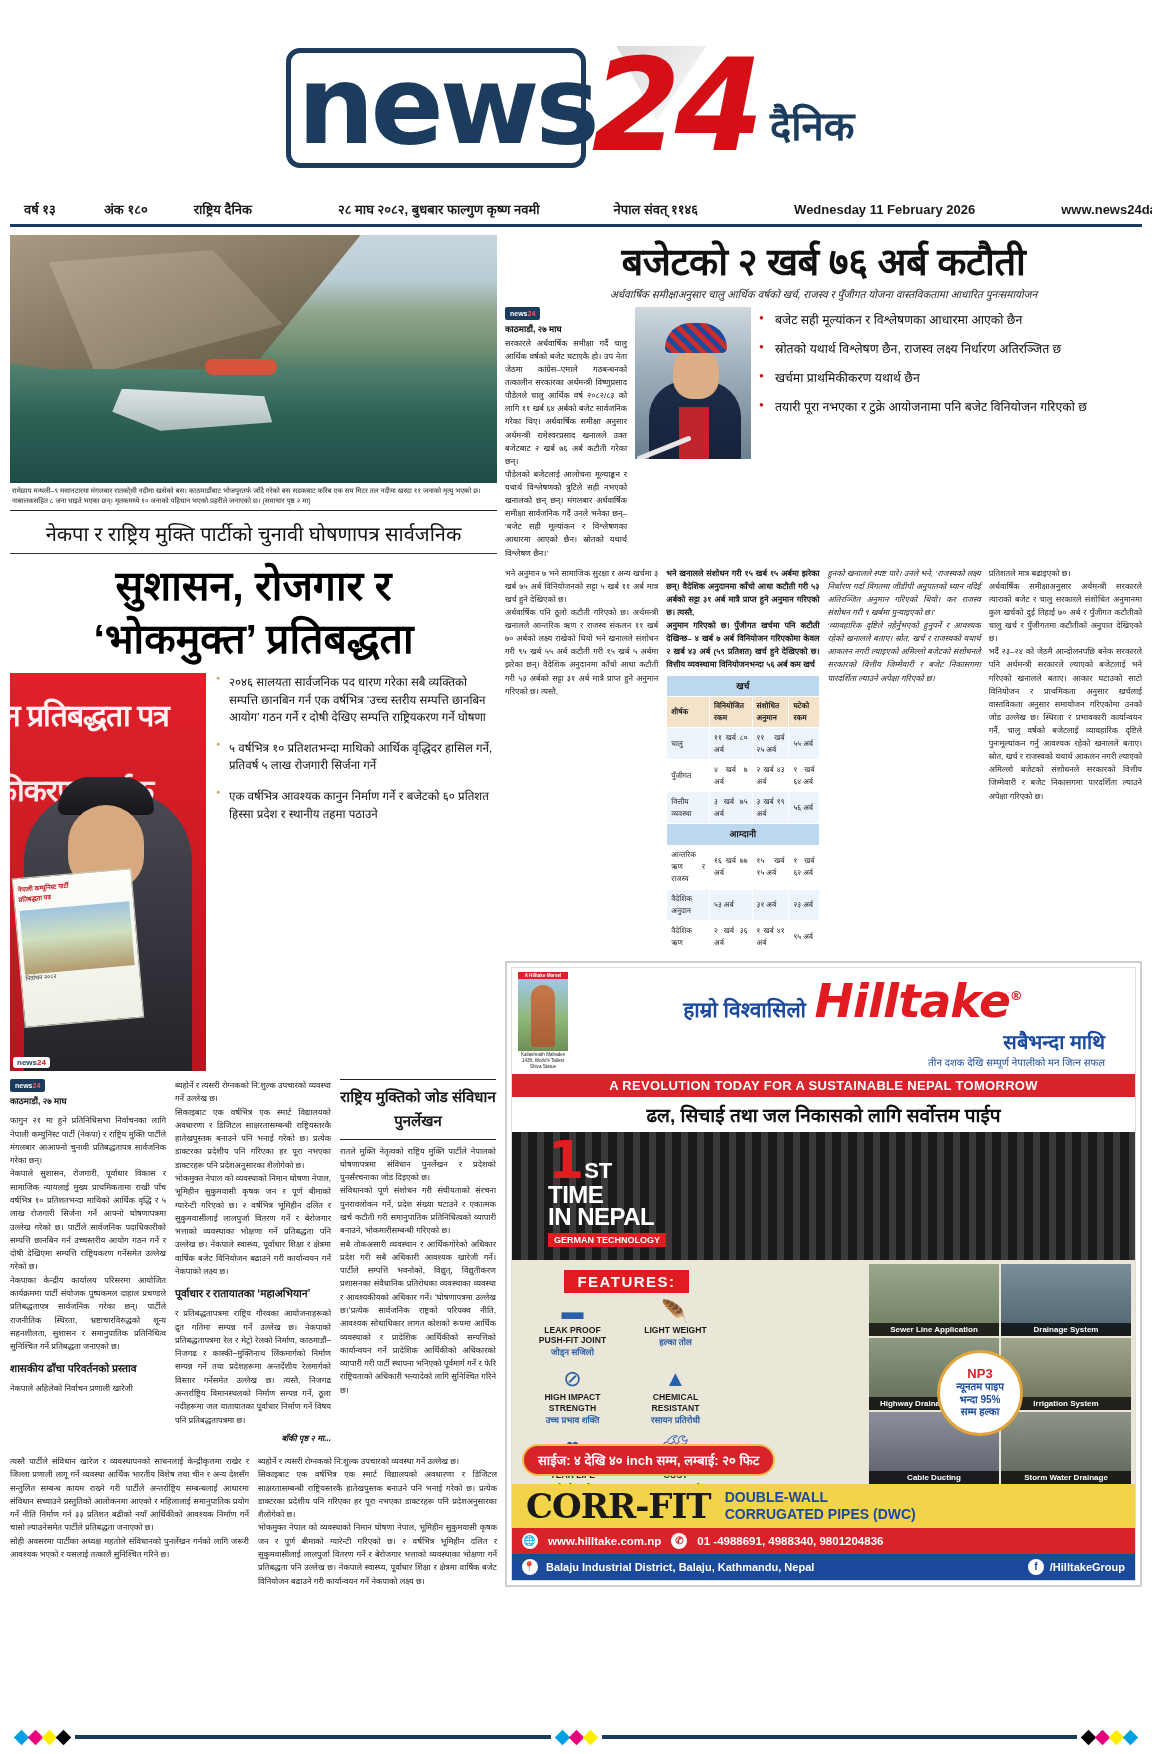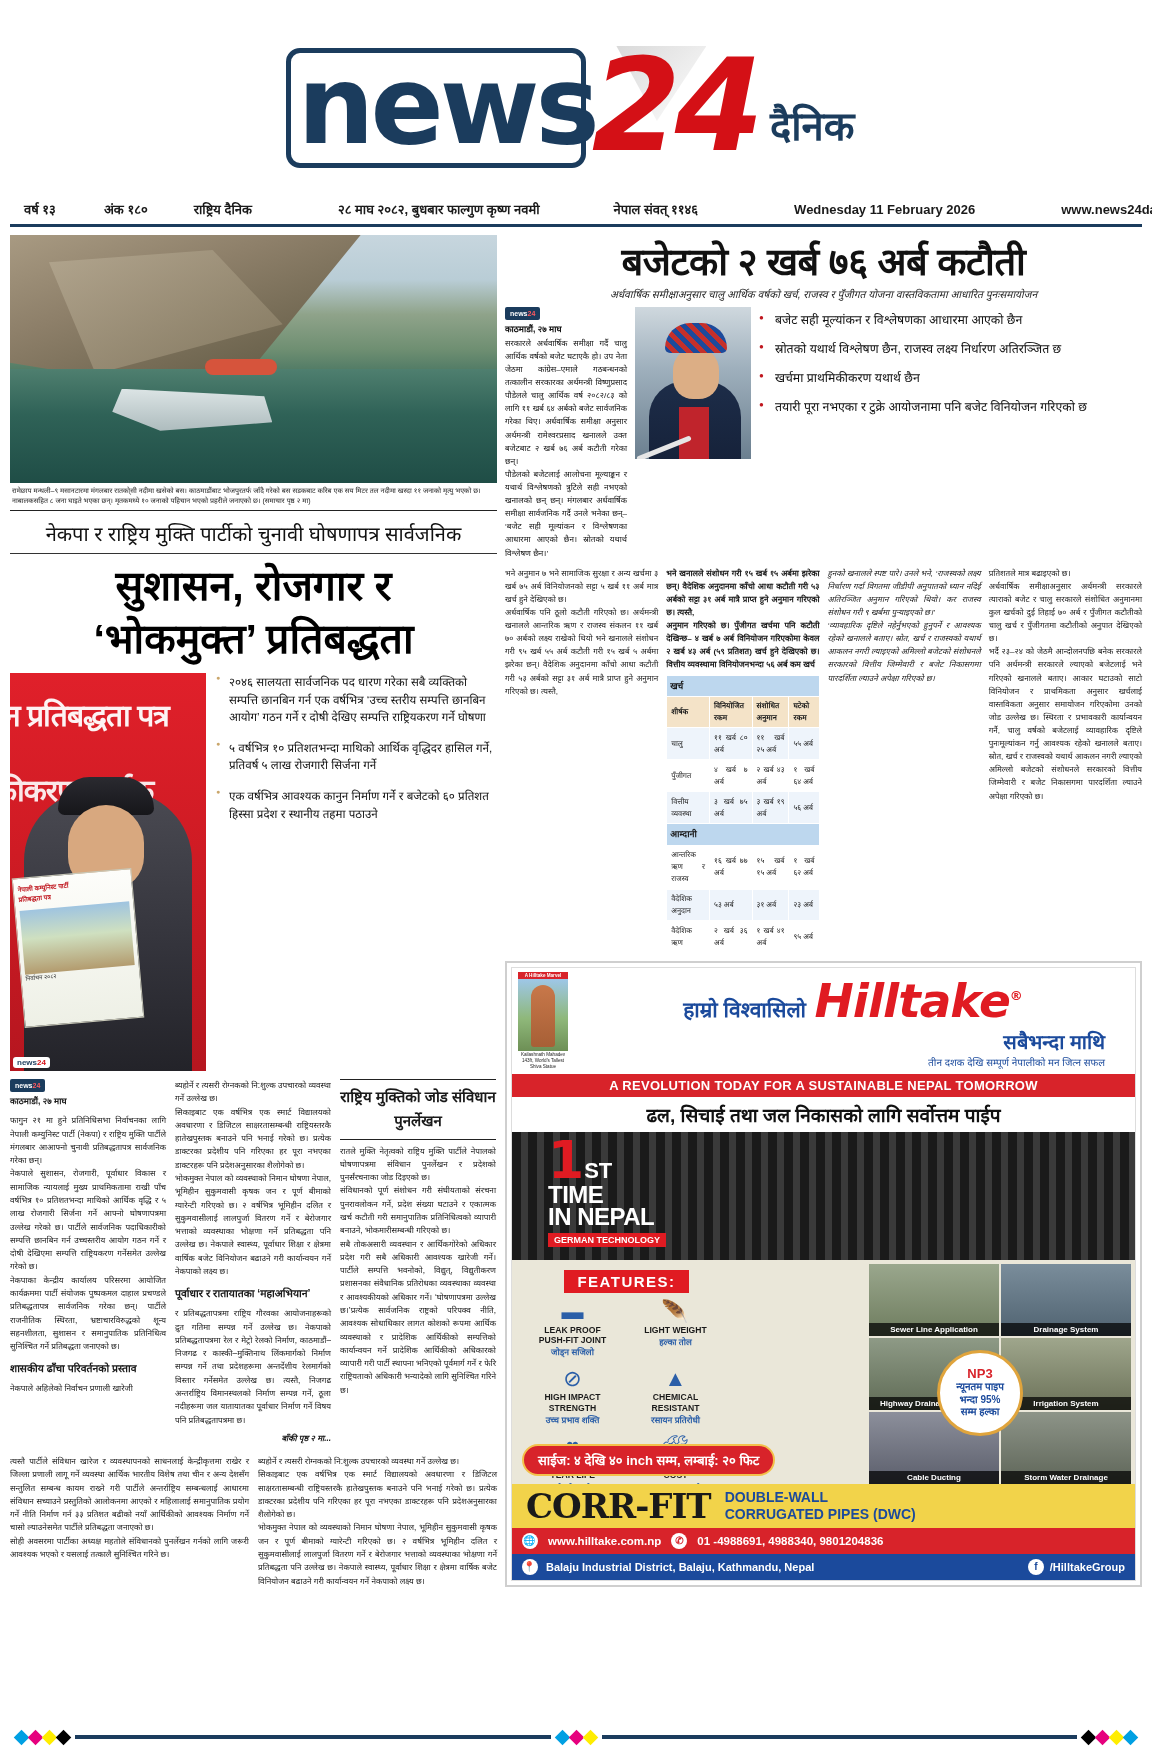--- a/index.html
+++ b/index.html
@@ -245,21 +245,21 @@
     content: "●"; position: absolute; left: 0; top: 1px;
     font-size: 8px; color: #c0171f;
   }
 
   .rcols { display: flex; gap: 8px; margin-top: 7px; }
   .rcol { width: 154px; font-size: 8.1px; line-height: 1.62; text-align: justify; color: #1a1a1a; }
 
   
   .budget-table { width: 100%; border-collapse: collapse; font-size: 7.4px; margin-top: 3px; }
   .budget-table .sec-head td {
-    background: #bdd7ee; font-weight: bold;
+    background: #bdd7ee; text-align: center; font-weight: bold;
     padding: 3px; font-size: 9px; border: 1px solid #fff;
   }
   .budget-table .col-head td {
     background: #f4e3c8; font-weight: bold; padding: 3px 4px;
     border: 1px solid #fff; font-size: 7.4px;
   }
   .budget-table td { padding: 3.5px 4px; border: 1px solid #fff; }
   .budget-table tr.r0 td { background: #eef4fb; }
   .budget-table tr.r1 td { background: #ffffff; }
 

